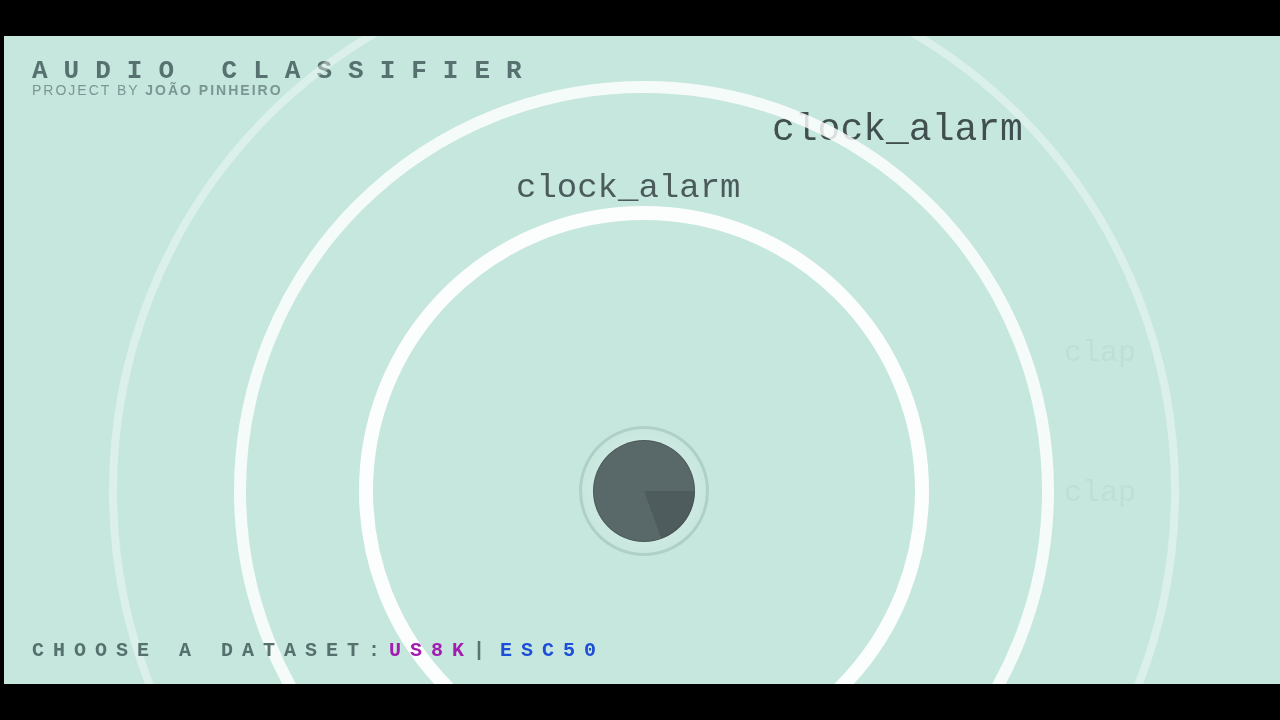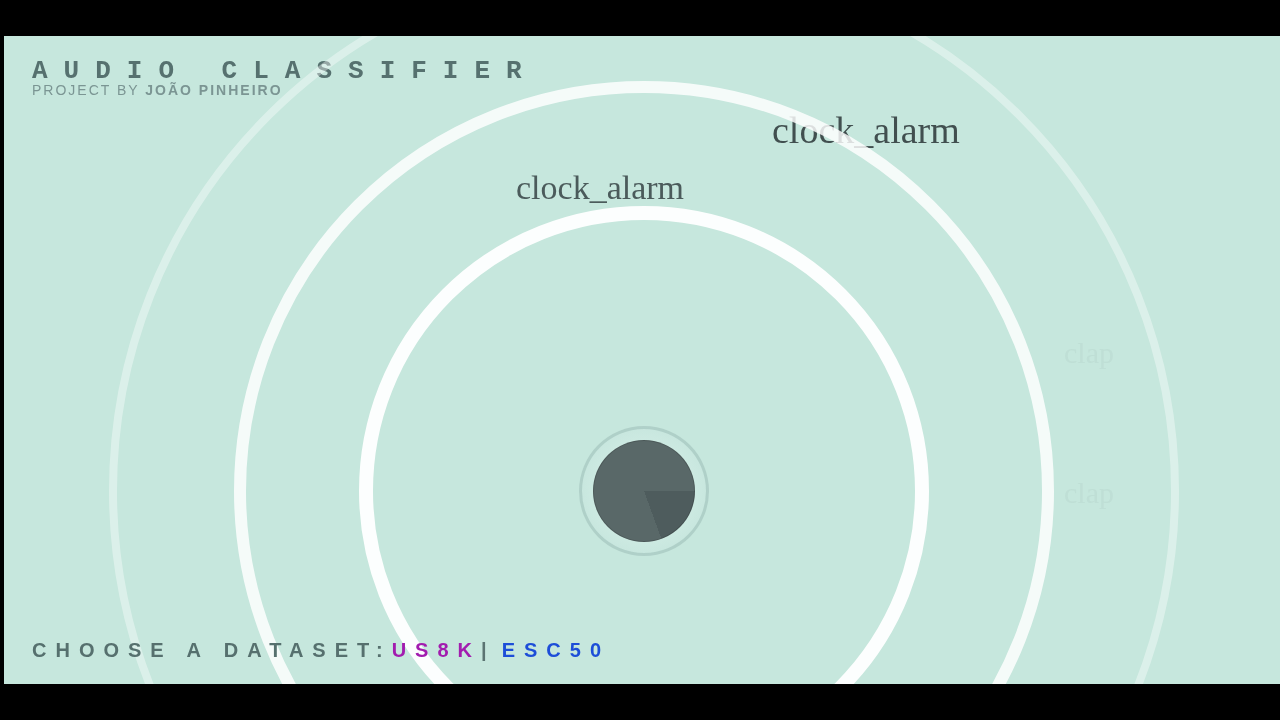--- a/index.html
+++ b/index.html
@@ -73,37 +73,37 @@
     width: 102px; height: 102px;
     border-radius: 50%;
     background:
       conic-gradient(from 90deg, #4e5c5d 0deg 70deg, #596868 70deg 360deg);
     box-shadow: inset 0 0 0 1px rgba(0,0,0,0.15);
   }
   
   .pred {
     position: absolute;
     color: #4a5a5a;
-    font-family: Liberation Serif, serif;
+    font-family: Liberation Mono, monospace;
     letter-spacing: 0px;
     font-stretch: condensed;
     white-space: nowrap;
   }
   .pred.p1 { left: 512px; top: 133px; font-size: 34px; font-weight: 500; color:#4b5b5b;}
   .pred.p2 { left: 768px; top: 72px;  font-size: 38px; font-weight: 500; color:#414f4f;}
   
   .pred.ghost { color: rgba(90,110,108,0.06); font-size: 30px; }
   .pred.g1 { left: 1060px; top: 300px; }
   .pred.g2 { left: 1060px; top: 440px; }
   
   .chooser {
     position: absolute;
     left: 28px;
     bottom: 22px;
-    font-family: Liberation Sans, sans-serif;
+    font-family: Liberation Mono, monospace;
     font-size: 20px;
     letter-spacing: 9px;
     font-weight: 700;
     color: #56706e;
     display: flex;
     align-items: baseline;
     gap: 0;
   }
   .chooser .label { color:#56706e; }
   .chooser .opt {

